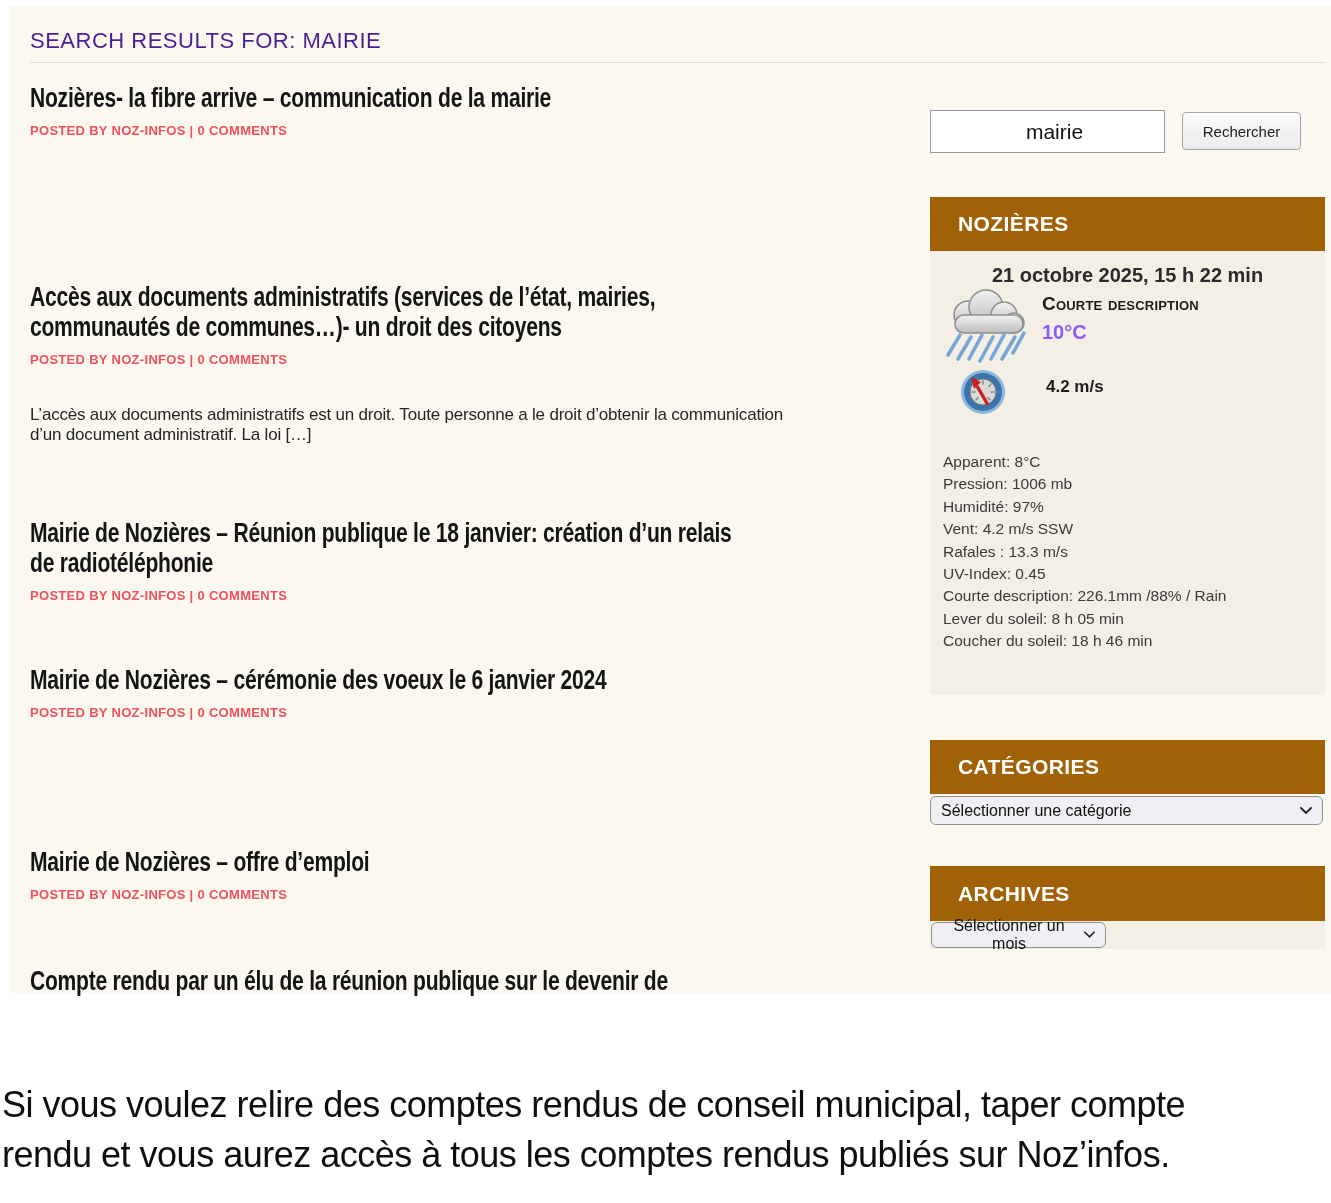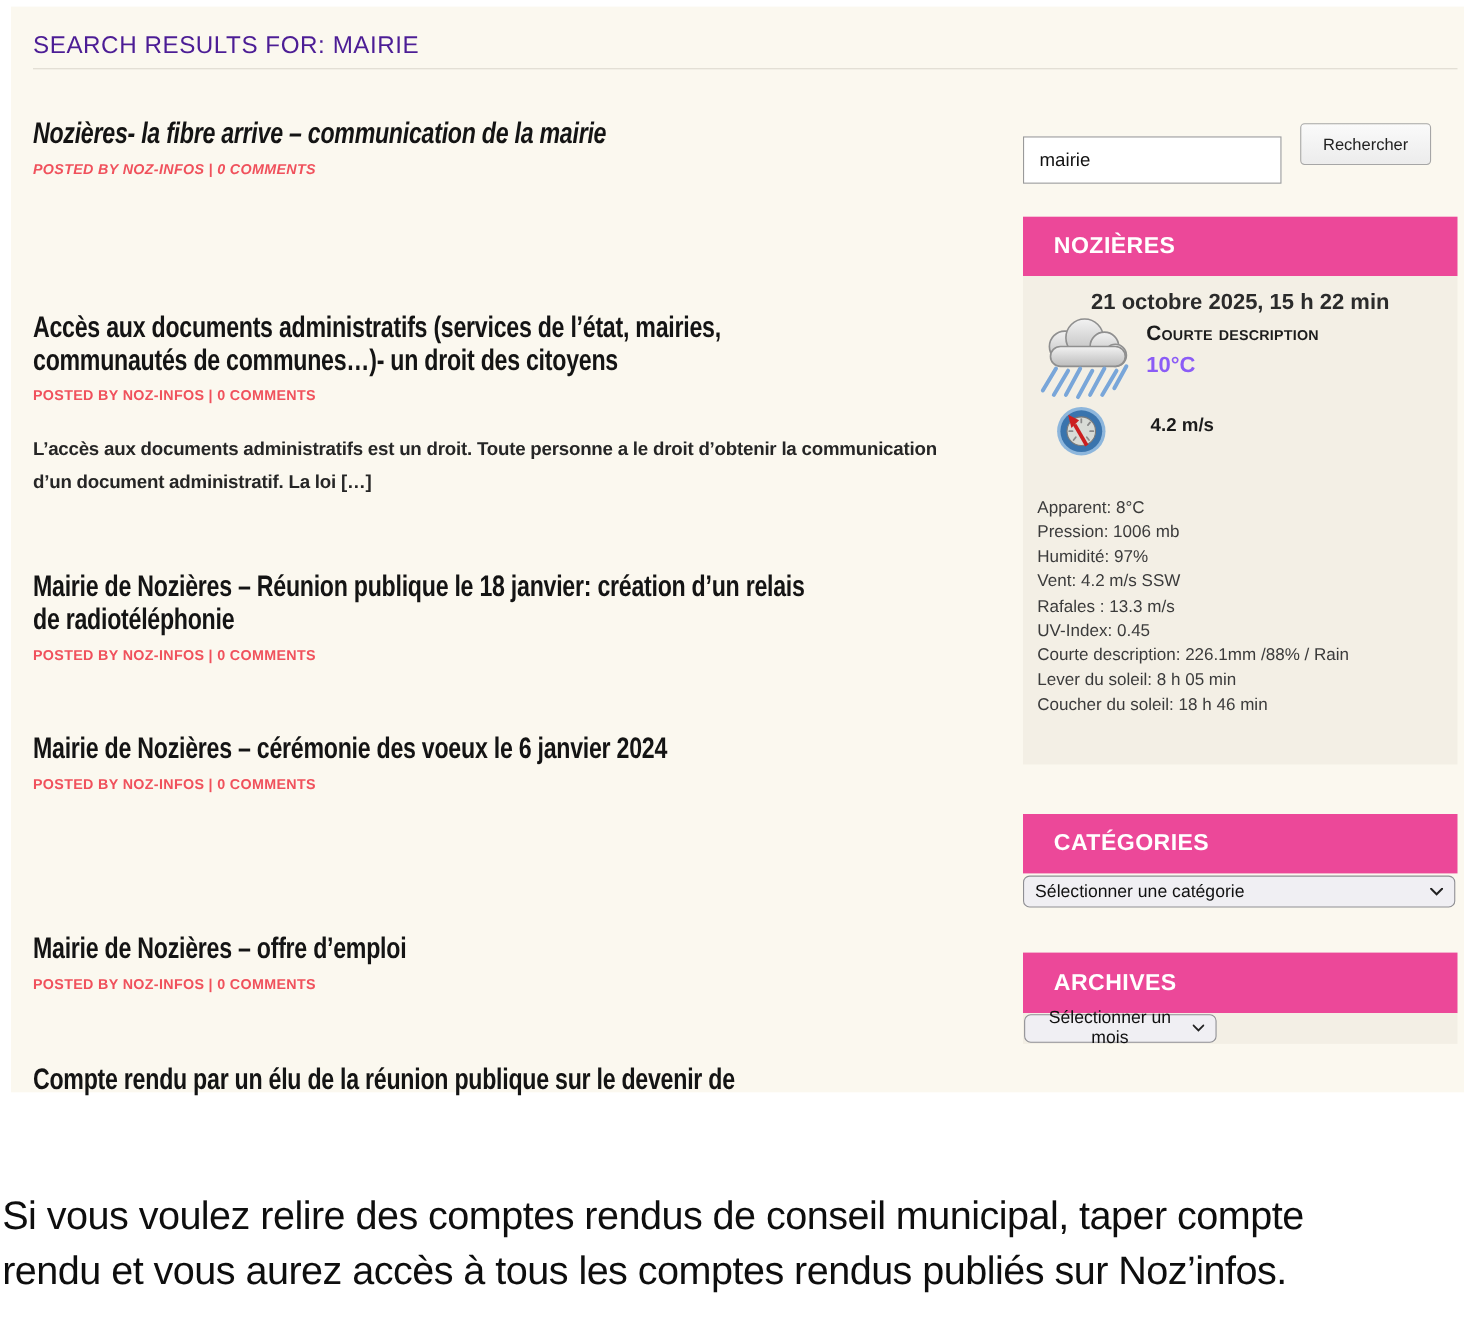--- a/index.html
+++ b/index.html
@@ -18,37 +18,37 @@
   .post-title{
     display:block;font-size:27px;font-weight:bold;color:#141414;line-height:30px;
     white-space:pre;letter-spacing:-0.3px;transform:scaleX(0.78);transform-origin:0 0;
     cursor:pointer;text-decoration:none;
   }
   .post-byline{
     display:block;margin-top:10px;font-size:13px;font-weight:bold;color:#f0515c;
     letter-spacing:0.3px;cursor:pointer;
   }
   .post-excerpt{
-    display:block;margin-top:27px;font-size:17px;color:#262626;line-height:30px;
-    white-space:pre;letter-spacing:-0.2px;font-weight:bold;
+    display:block;margin-top:38px;font-size:17px;color:#262626;line-height:20px;
+    white-space:pre;letter-spacing:-0.2px;
   }
 
   .search-input{
-    position:absolute;left:930px;top:124px;width:235px;height:43px;box-sizing:border-box;
+    position:absolute;left:930px;top:110px;width:235px;height:43px;box-sizing:border-box;
     border:1px solid #9a9a9a;background:#ffffff;font-family:"Liberation Sans",sans-serif;
-    font-size:17px;color:#111;padding:0 0 0 14px;outline:none;
+    font-size:21px;color:#111;padding:0 0 0 14px;outline:none;text-align:center;
   }
   .search-button{
     position:absolute;left:1182px;top:112px;width:119px;height:38px;box-sizing:border-box;
     background:linear-gradient(#fafafa,#ececec);border:1px solid #a6a6a6;border-radius:4px;
     font-family:"Liberation Sans",sans-serif;font-size:15px;color:#222;cursor:pointer;
   }
 
   .widget-bar{
-    position:absolute;left:930px;width:395px;height:54px;background:#ec4899;
+    position:absolute;left:930px;width:395px;height:54px;background:#a16207;
     color:#ffffff;font-weight:bold;font-size:21px;letter-spacing:0.4px;
     display:flex;align-items:center;padding-left:28px;box-sizing:border-box;
   }
   .bar-nozieres{top:197px;}
   .bar-categories{top:740px;}
   .bar-archives{top:866px;height:55px;}
 
   .weather-body{position:absolute;left:930px;top:251px;width:395px;height:444px;background:#f3efe5;}
   .weather-date{position:absolute;left:0;top:13px;width:100%;text-align:center;
     font-size:20px;font-weight:bold;color:#2b2b2b;}
@@ -79,21 +79,21 @@
 </style>
 </head>
 <body>
 
 <div class="canvas">
   <div class="content-bg"></div>
 
   <div class="results-header">SEARCH RESULTS FOR: MAIRIE</div>
   <div class="top-rule"></div>
 
-  <div class="article" style="top:106px;font-style:italic;">
+  <div class="article" style="top:83px;">
     <a class="post-title">Nozières- la fibre arrive – communication de la mairie</a>
     <span class="post-byline">POSTED BY NOZ-INFOS | 0 COMMENTS</span>
   </div>
 
   <div class="article" style="top:282px;">
     <a class="post-title">Accès aux documents administratifs (services de l’état, mairies,
 communautés de communes…)- un droit des citoyens</a>
     <span class="post-byline">POSTED BY NOZ-INFOS | 0 COMMENTS</span>
     <span class="post-excerpt">L’accès aux documents administratifs est un droit. Toute personne a le droit d’obtenir la communication
 d’un document administratif. La loi […]</span>

